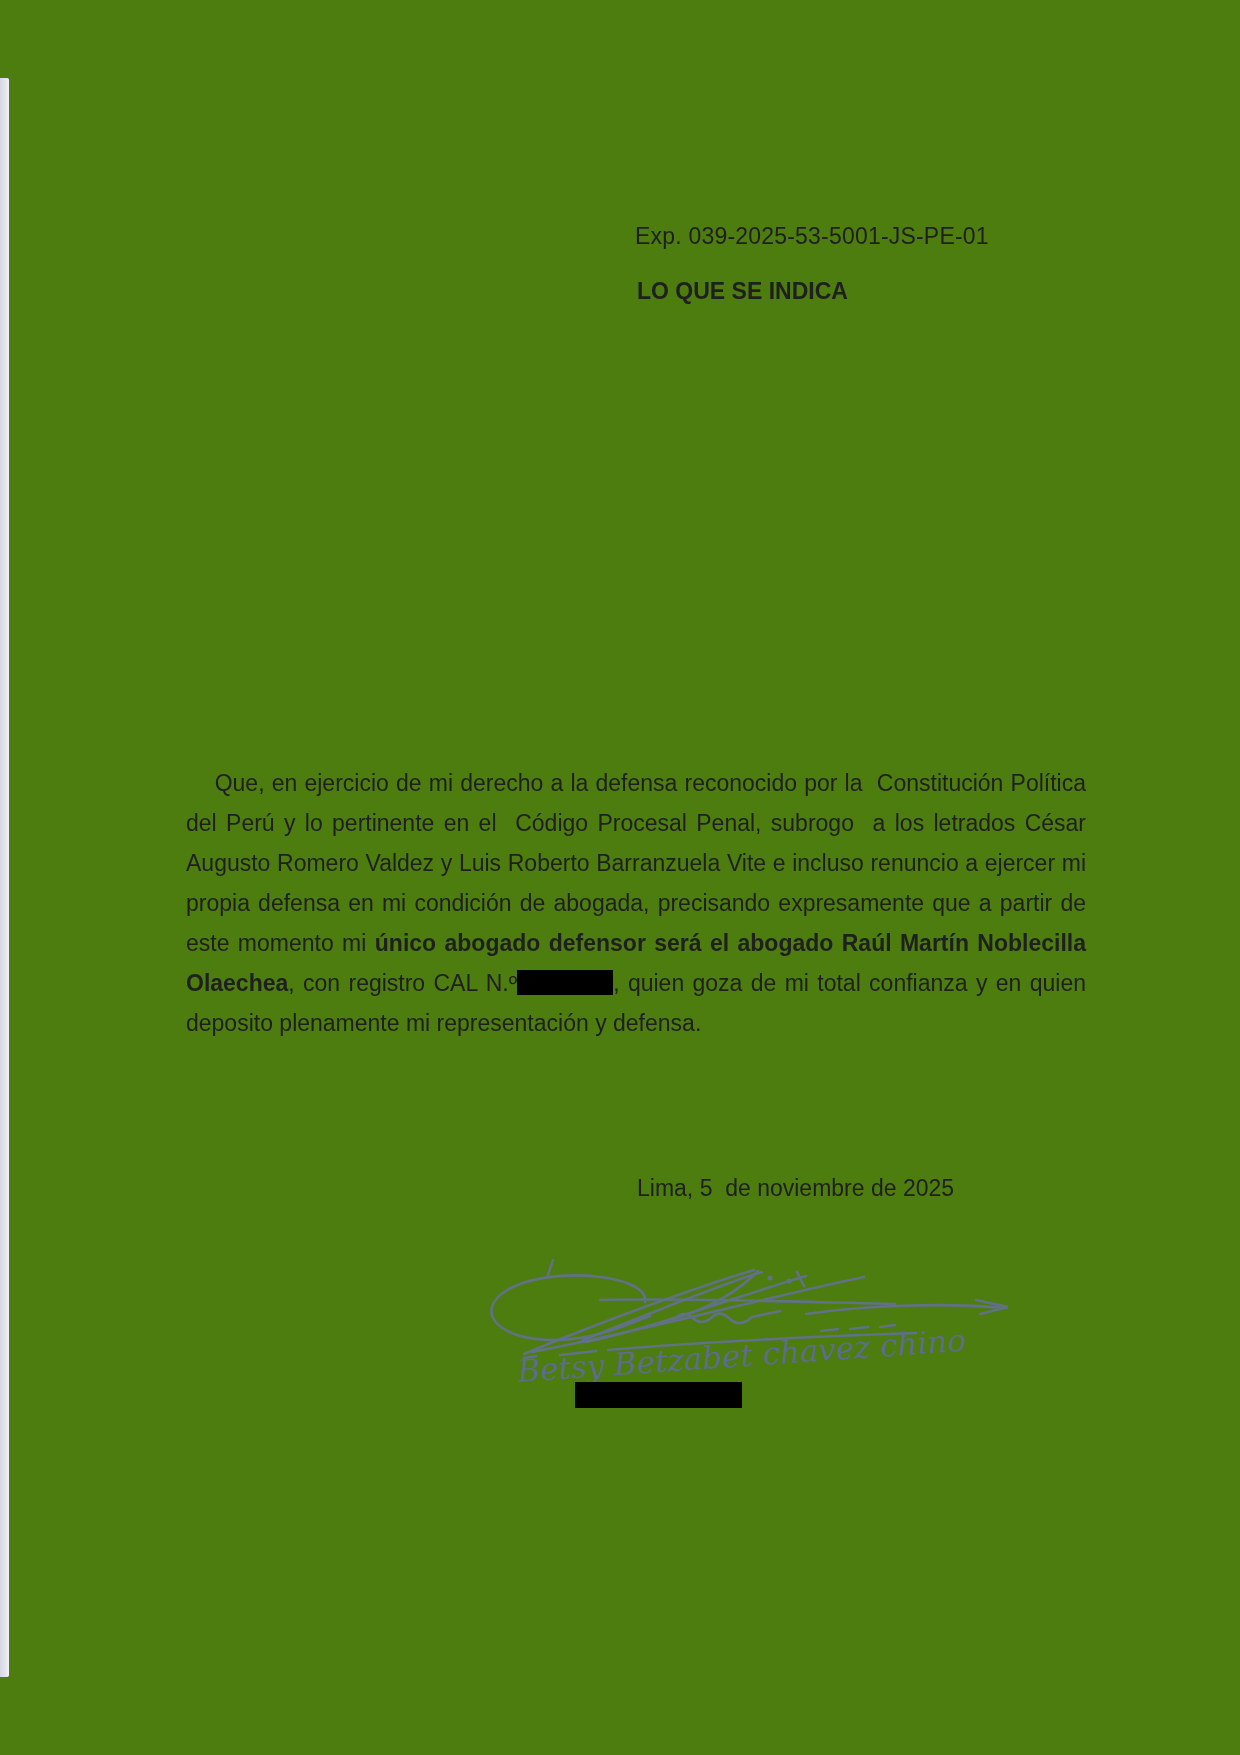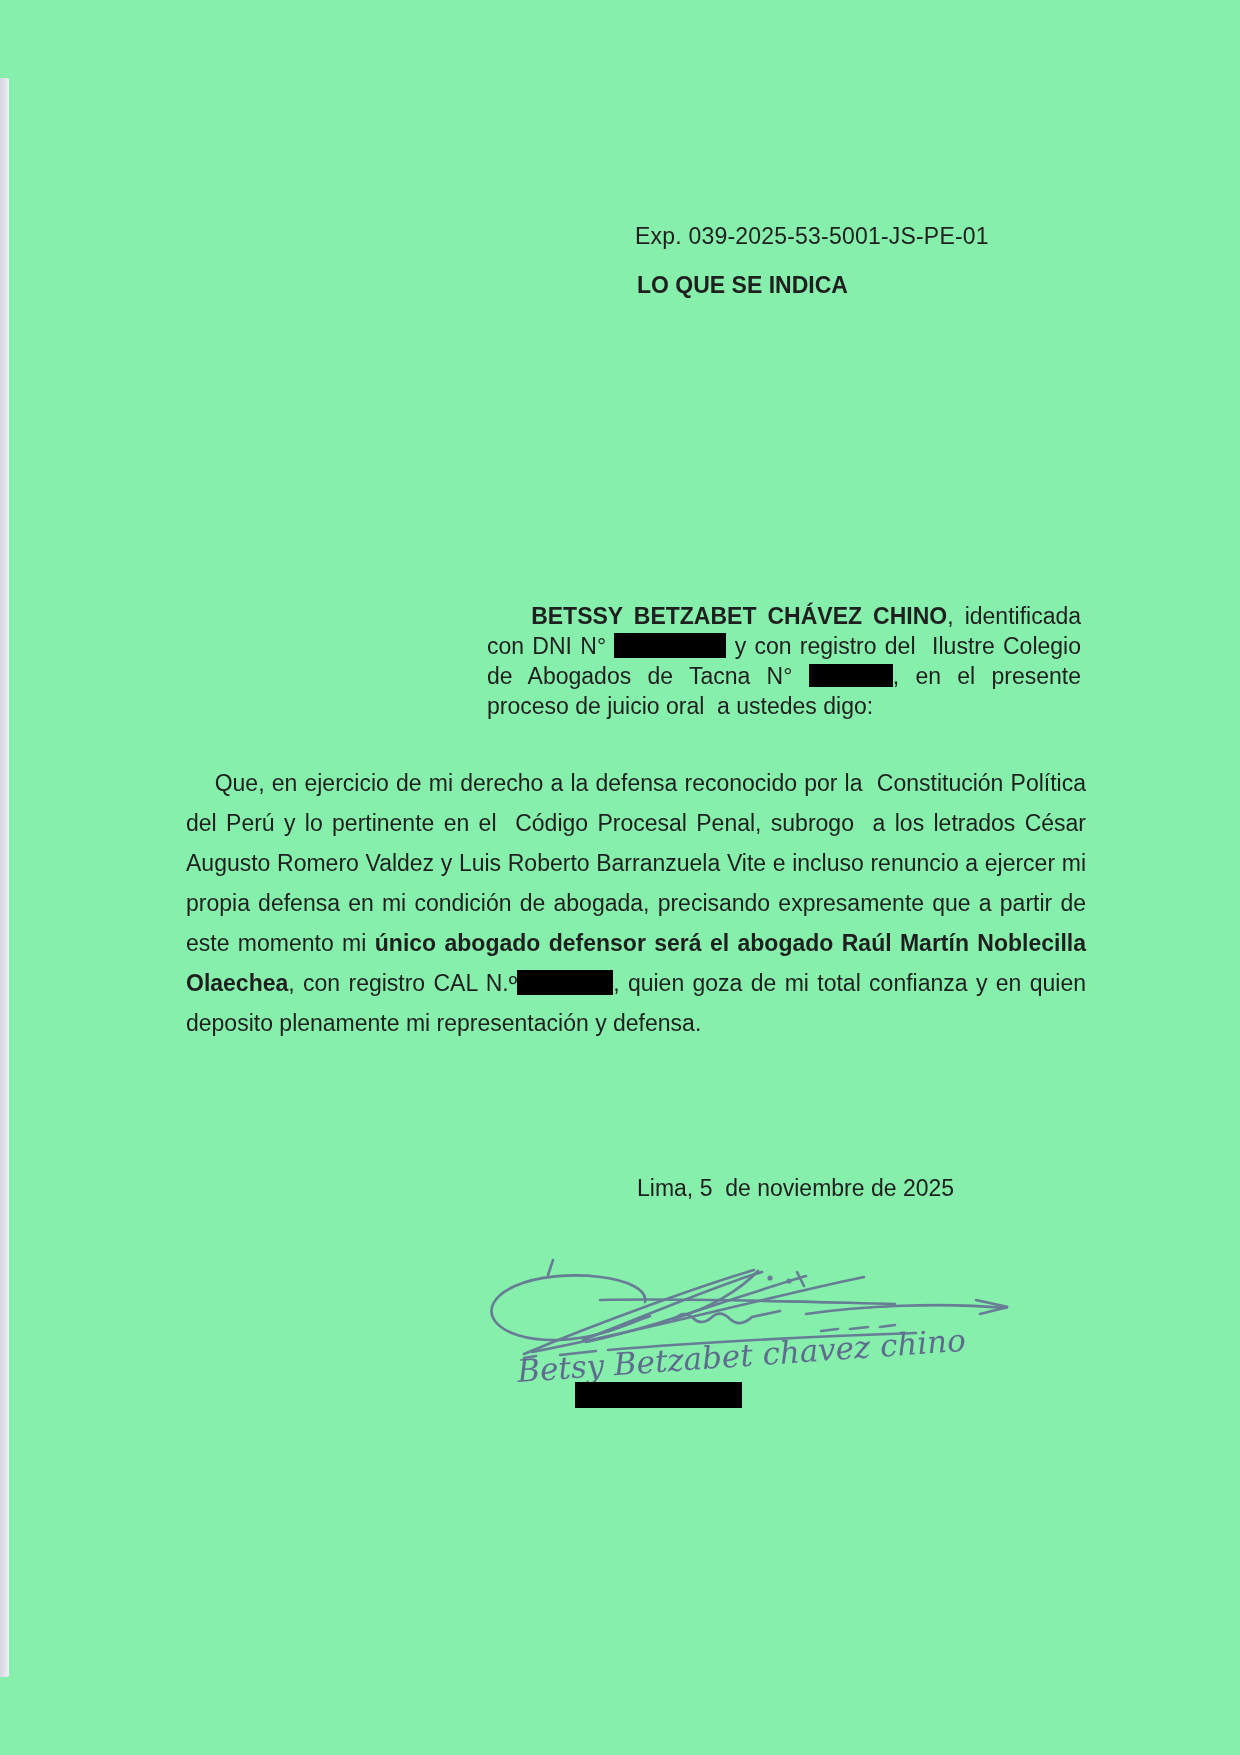--- a/index.html
+++ b/index.html
@@ -1,29 +1,29 @@
 <!DOCTYPE html>
 <html><head>
 <meta charset="utf-8">
 <style>
   html,body{margin:0;padding:0;}
   body{
     width:1240px;height:1755px;position:relative;background:#ffffff;
     font-family:"Liberation Sans","DejaVu Sans",sans-serif;color:#1f1f1f;
     overflow:hidden;
   }
-  .page{position:absolute;inset:0;background:#86efac;}
+  .page{position:absolute;inset:0;background:#4d7c0f;}
   .edge-strip{
     position:absolute;left:0;top:78px;width:9px;height:1599px;
     background:linear-gradient(to right,#d6d7e1,#e3e4ec 60%,#f4f4f8);
     border-radius:0 2px 2px 0;
   }
   .txt{position:absolute;white-space:pre-wrap;}
   .exp-line{left:635px;top:223px;font-size:23px;letter-spacing:0.2px;}
-  .subject-line{left:637px;top:272px;font-size:23px;font-weight:bold;}
+  .subject-line{left:637px;top:278px;font-size:23px;font-weight:bold;}
   .addressee-line{left:187px;top:458px;font-size:23px;font-weight:bold;white-space:nowrap;letter-spacing:0px;}
   .intro-block{
     left:487px;top:571px;width:594px;font-size:23px;line-height:30px;
     text-align:justify;
   }
   .main-para{
     left:186px;top:723px;width:900px;font-size:23px;line-height:40px;
     text-align:justify;
   }
   .closing-line{left:186px;top:1100px;font-size:23px;}
@@ -46,23 +46,20 @@
 
 <div class="page">
 
   <div class="edge-strip"></div>
 
   <div class="txt exp-line">Exp. 039-2025-53-5001-JS-PE-01</div>
 
   <div class="txt subject-line">LO QUE SE INDICA</div>
 
 
-  <div class="txt intro-block">
-    <span class="bold">BETSSY BETZABET CHÁVEZ CHINO</span><span>, identificada con DNI N° </span><span class="redact dni"></span><span> y con registro del  Ilustre Colegio de Abogados de Tacna N° </span><span class="redact tacna"></span><span>, en el presente proceso de juicio oral  a ustedes digo:</span>
-  </div>
 
   <div class="txt main-para">
     <span>Que, en ejercicio de mi derecho a la defensa reconocido por la  Constitución Política del Perú y lo pertinente en el  Código Procesal Penal, subrogo  a los letrados César Augusto Romero Valdez y Luis Roberto Barranzuela Vite e incluso renuncio a ejercer mi propia defensa en mi condición de abogada, precisando expresamente que a partir de este momento mi </span><span class="bold">único abogado defensor será el abogado Raúl Martín Noblecilla Olaechea</span><span>, con registro CAL N.º</span><span class="redact cal"></span><span>, quien goza de mi total confianza y en quien deposito plenamente mi representación y defensa.</span>
   </div>
 
 
   <div class="txt date-line">Lima, 5  de noviembre de 2025</div>
 
   <div class="sig-wrap">
     <svg width="660" height="300" viewBox="0 0 660 300">

